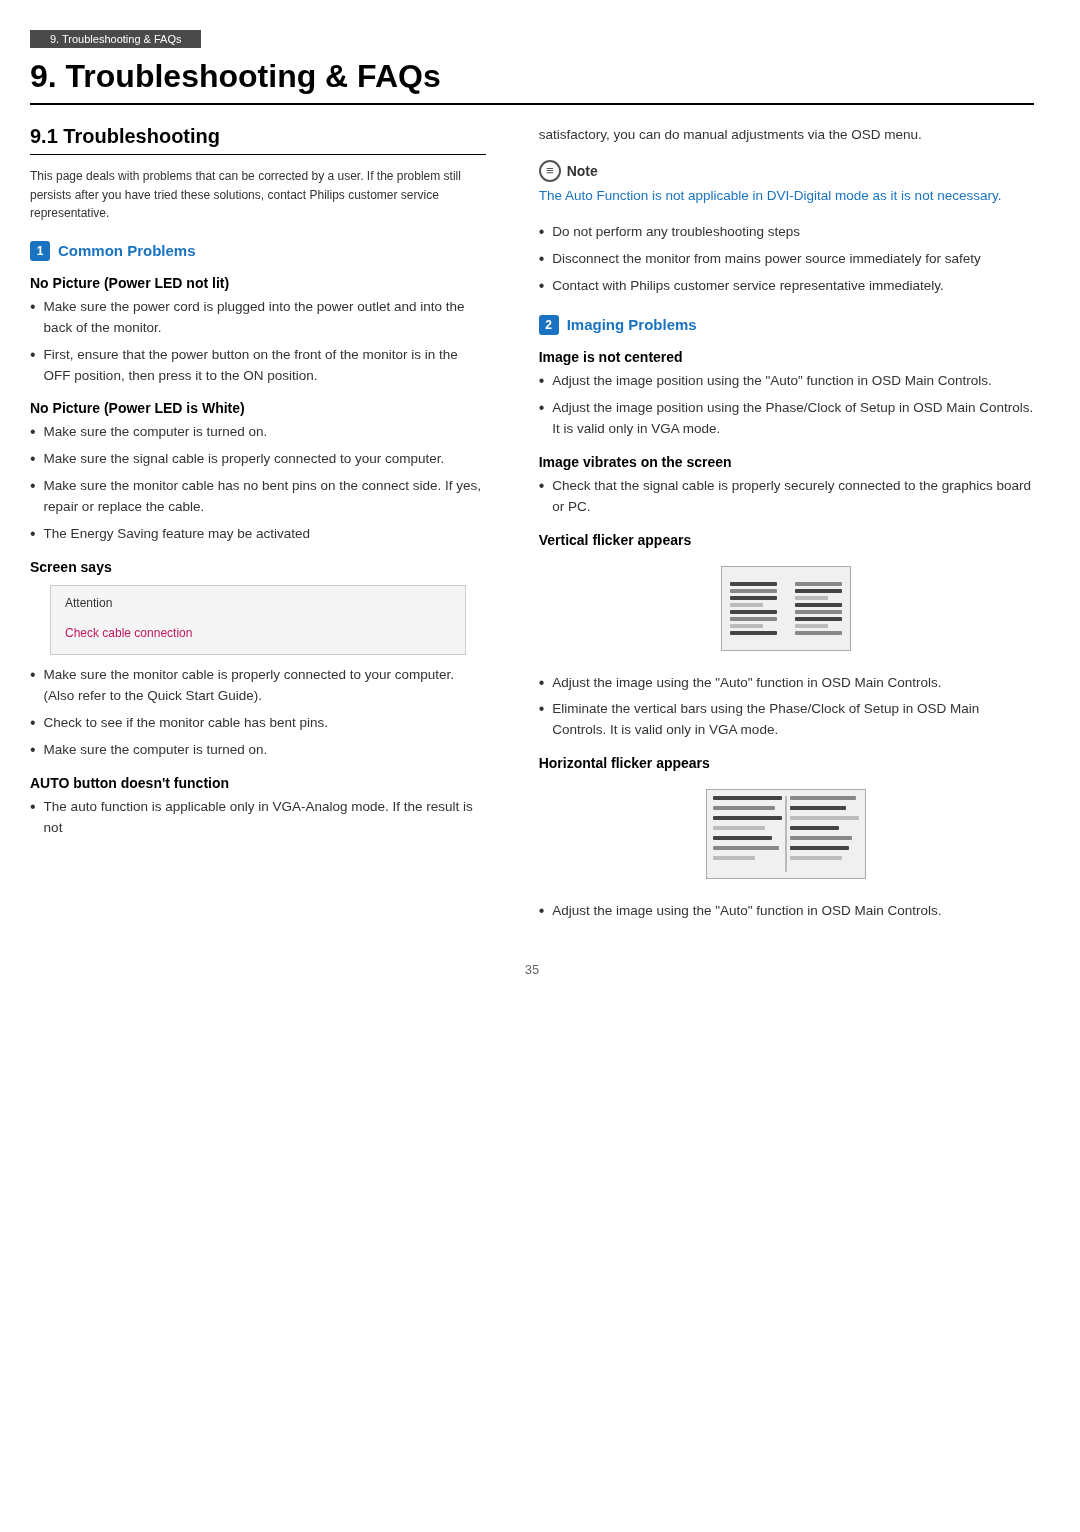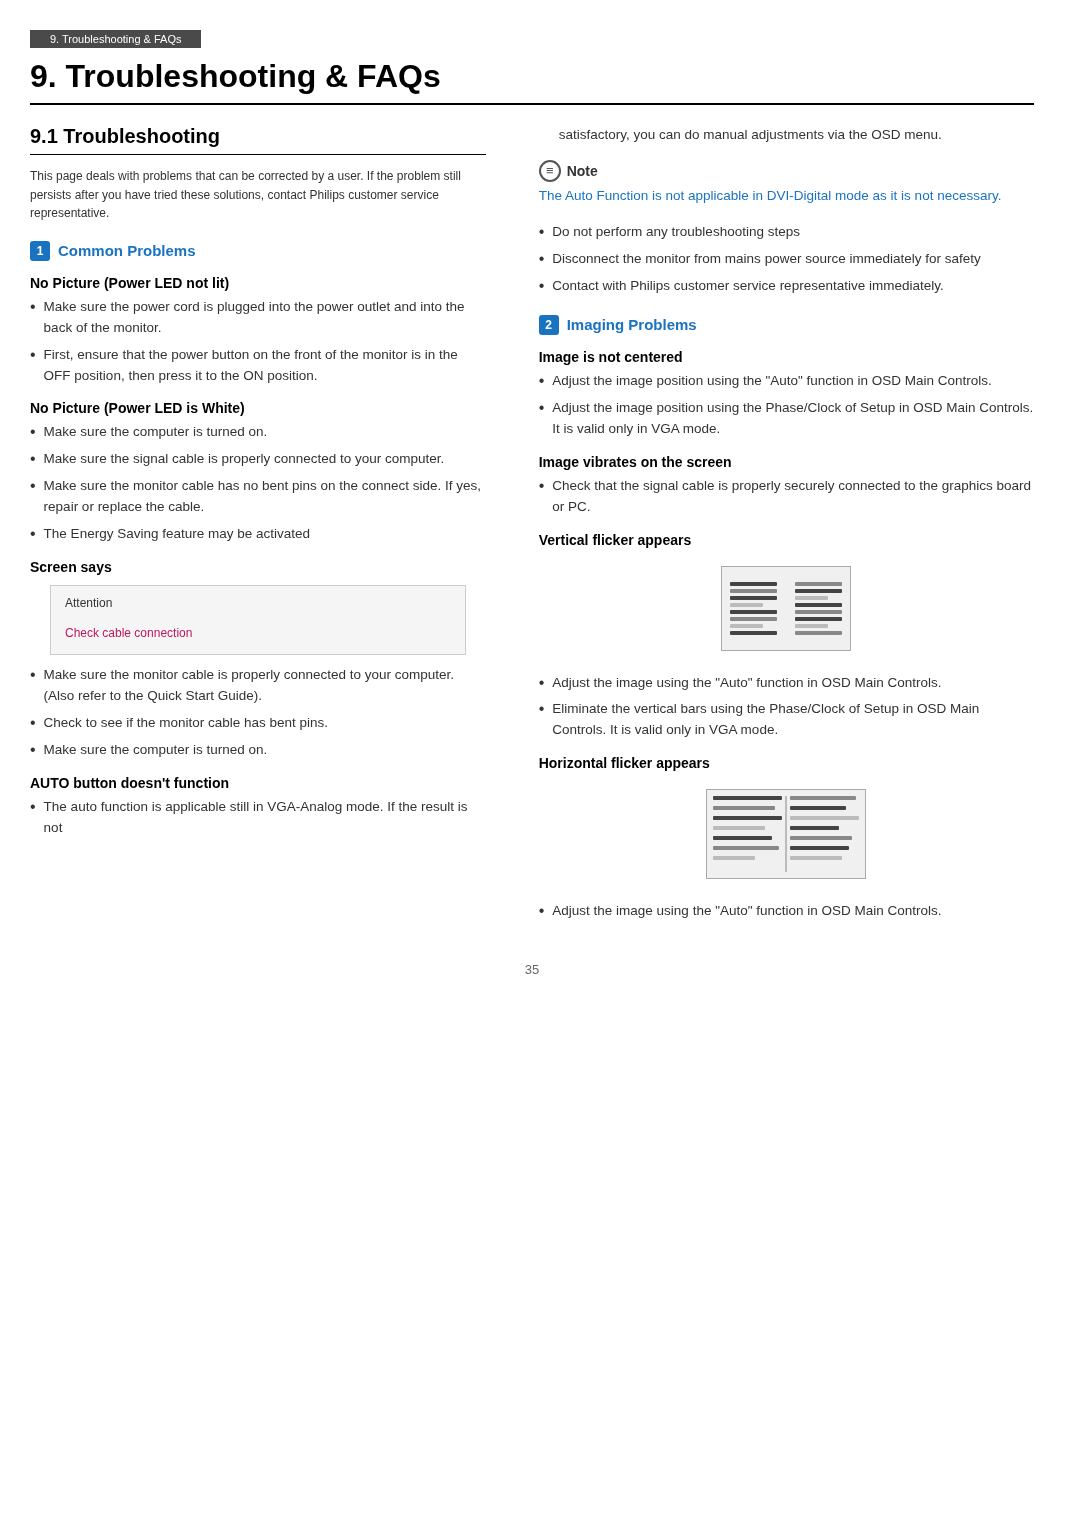--- a/index.html
+++ b/index.html
@@ -232,21 +232,20 @@
       text-align: center;
       font-size: 13px;
       color: #666;
       margin-top: 30px;
     }
     .col-right-top {
       font-size: 13.5px;
       line-height: 1.55;
       color: #333;
       margin-bottom: 14px;
-      margin-left: 20px;
     }
   </style>
 </head>
 <body>
 
 <div class="page">
   
   <div class="breadcrumb-bar">9. Troubleshooting &amp; FAQs</div>
 
   
@@ -307,21 +306,21 @@
             <span>Check to see if the monitor cable has bent pins.</span>
           </li>
         <li>
             <span>Make sure the computer is turned on.</span>
           </li>
       </ul>
 
       <div class="sub-heading">AUTO button doesn't function</div>
       <ul class="bullet-list">
         <li>
-            <span>The auto function is applicable still in VGA-Analog mode.  If the result is not</span>
+            <span>The auto function is applicable only in VGA-Analog mode.  If the result is not</span>
           </li>
       </ul>
 
     </div>
 
     <div class="col-right">
 
       <p class="col-right-top">satisfactory, you can do manual adjustments via the OSD menu.</p>
 
       <div class="note-box">

